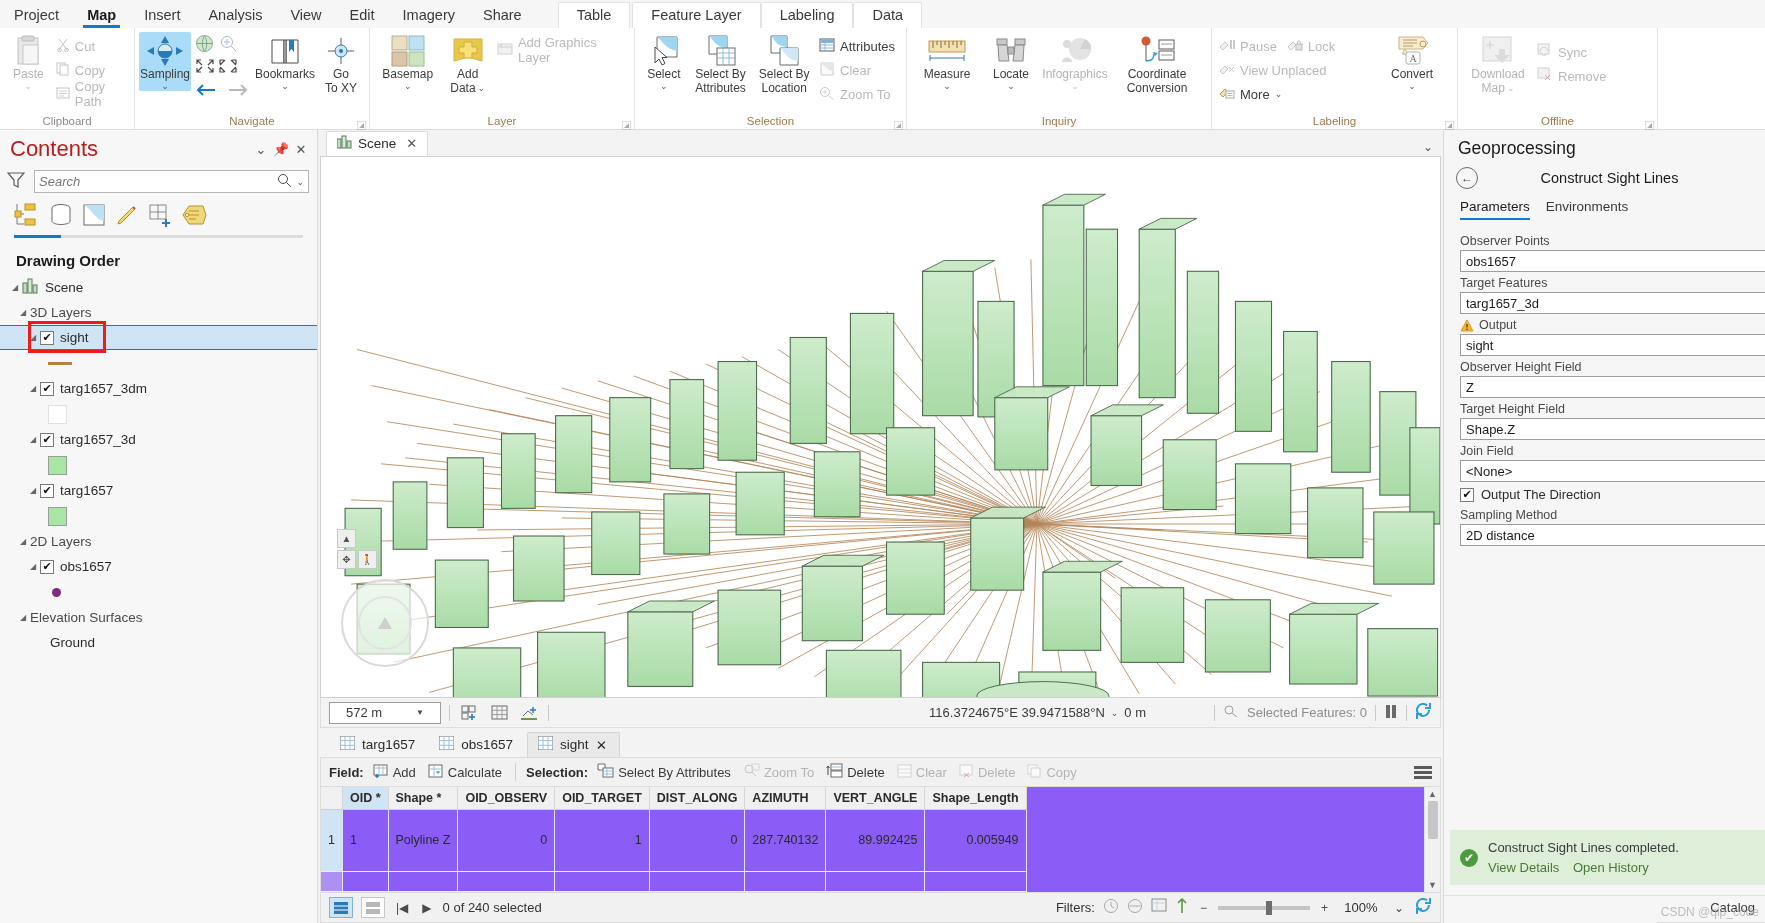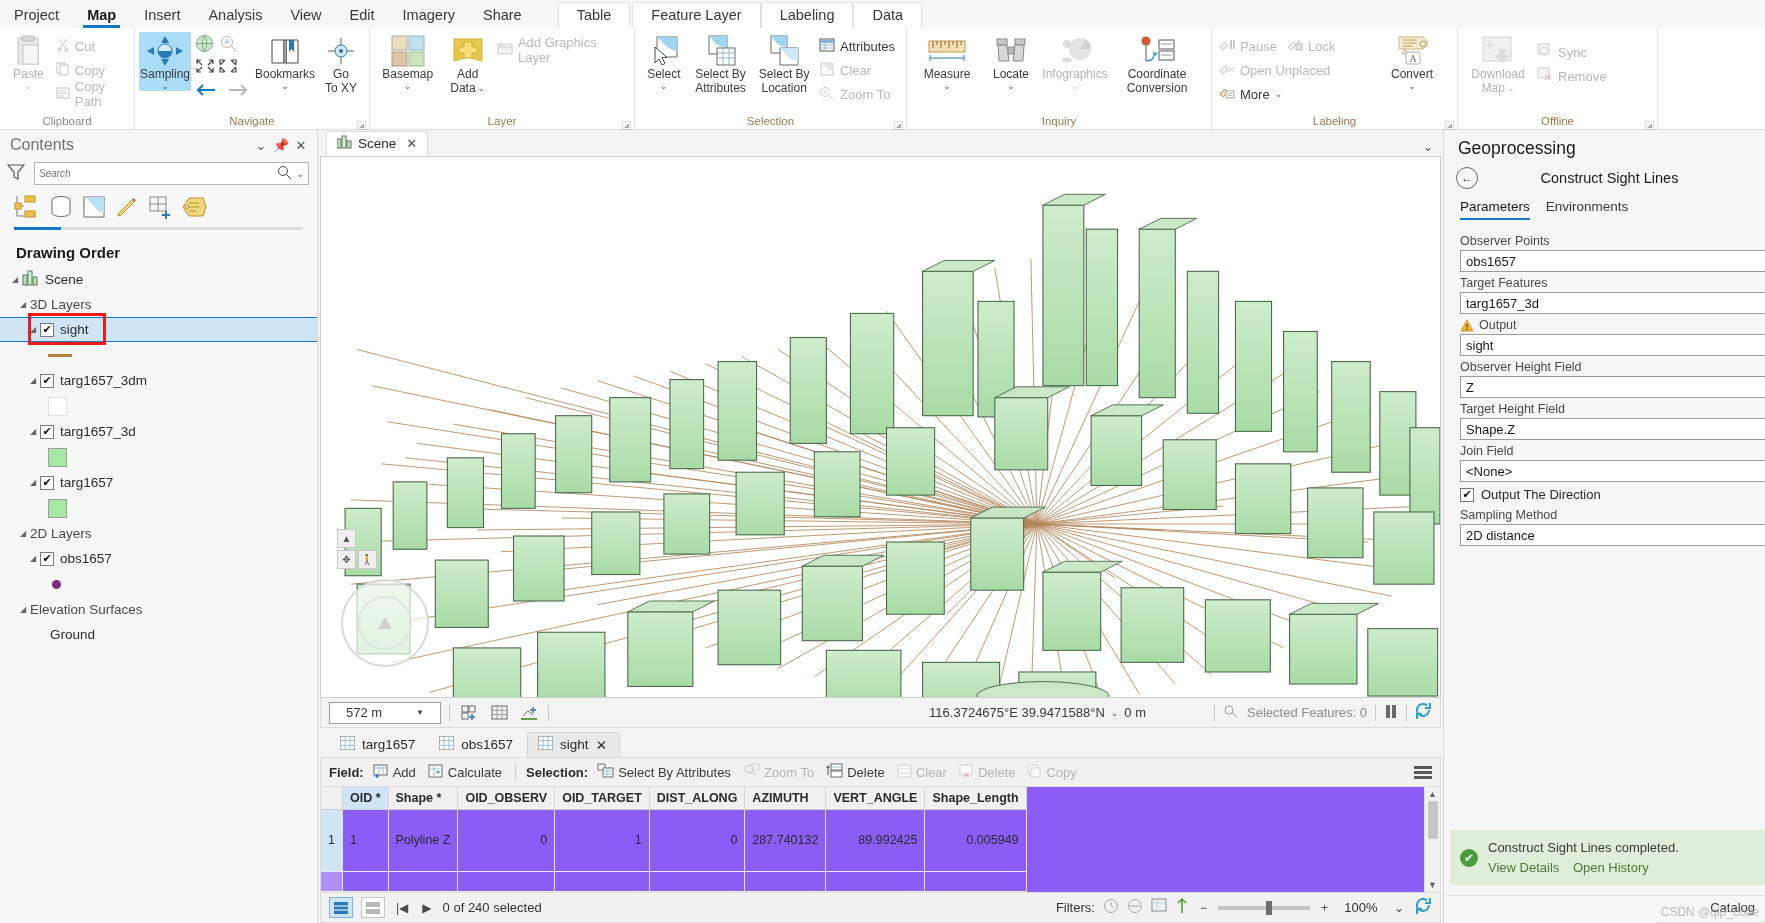--- a/index.html
+++ b/index.html
@@ -64,28 +64,28 @@
 
   
   .main { display:flex; height:calc(923px - 28px - 102px); }
 
   
   .contents {
     width:318px; background:#f7f7f7; border-right:1px solid #d8d8d8;
     display:flex; flex-direction:column;
   }
   .panel-head { display:flex; align-items:center; padding:6px 6px 4px 10px; }
-  .panel-title { font-size:16px; color:#737373; flex:1; }
+  .panel-title { font-size:22px; color:#b91c1c; flex:1; }
   .panel-head-btn { width:20px; text-align:center; color:#555; font-size:13px; cursor:pointer;}
   .search-row { display:flex; align-items:center; gap:6px; padding:4px 8px 4px 4px; }
   .filter-ico { width:24px; text-align:center; }
   .search-box { flex:1; display:flex; align-items:center; height:23px;
      border:1px solid #b5b5b5; background:#fff; padding:0 4px; }
   .search-box input { flex:1; border:none; outline:none; font-style:italic;
-     font-size:10px; color:#777; font-family:"Liberation Sans",sans-serif;}
+     font-size:13px; color:#777; font-family:"Liberation Sans",sans-serif;}
   .tabstrip { display:flex; align-items:center; gap:9px; padding:6px 0 0 14px; }
   .tabstrip-underline { height:3px; margin:5px 14px 0 14px; background:#dcdcdc; position:relative;}
   .tabstrip-underline::before { content:""; position:absolute; left:0; top:0;
      width:47px; height:3px; background:#1579c5;}
   .toc { flex:1; overflow:hidden; padding-top:10px; }
   .toc-title { font-size:15px; font-weight:bold; color:#1b1b1b; padding:4px 0 6px 16px;}
   .toc-row { display:flex; align-items:center; height:25px; padding-left:6px; position:relative;}
   .toc-row .exp { width:14px; font-size:8px; color:#666; text-align:center;}
   .cbx { width:14px; height:14px; border:1px solid #7a7a7a; background:#fff;
      display:inline-flex; align-items:center; justify-content:center; margin-right:6px;
@@ -587,21 +587,21 @@
             <span>Lock</span>
           </div>
         </div>
         <div class="smallbtn dis">
           <span class="i">
             <svg width="16" height="14" viewBox="0 0 16 14">
                 <path d="M1 9l5-5 3 3-5 5z" fill="#efefef" stroke="#c9c9c9"></path>
                 <path d="M10 5l5 5M15 5l-5 5" stroke="#c9c9c9"></path>
               </svg>
           </span>
-          <span>Open Unplaced</span>
+          <span>View Unplaced</span>
         </div>
         <div class="smallbtn">
           <span class="i">
             <svg width="16" height="14" viewBox="0 0 16 14">
                 <path d="M1 8l5-5 3 3-5 5z" fill="#f0e0bf" stroke="#c09a4e"></path>
                 <rect x="7" y="5" width="8" height="7" fill="#fff" stroke="#a9a9a9"></rect>
                 <path d="M8.5 7.5h5M8.5 9.5h5" stroke="#bbb"></path>
               </svg>
           </span>
           <span>More</span>

